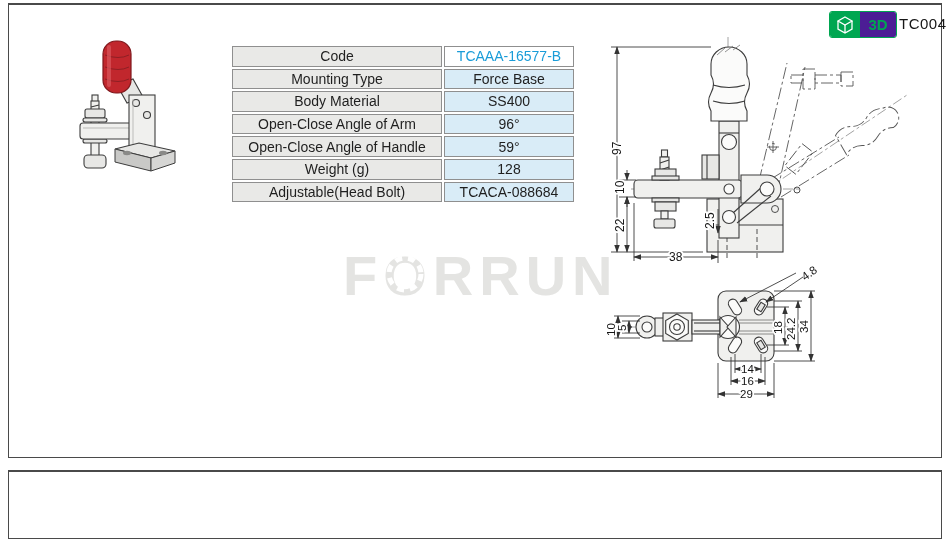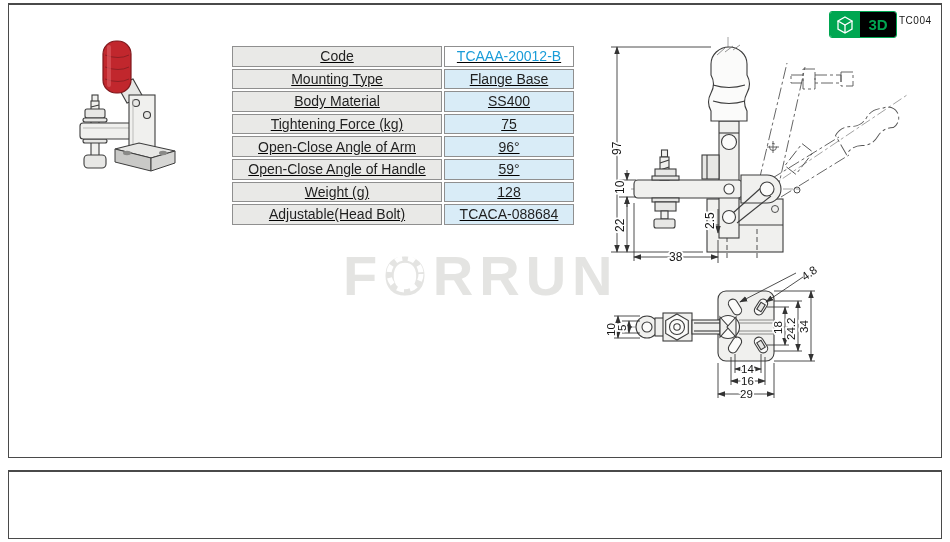--- a/index.html
+++ b/index.html
@@ -6,26 +6,26 @@
   .page{position:relative;width:950px;height:542px;background:#fff;
         font-family:"Liberation Sans",sans-serif;overflow:hidden;}
   .main-box{position:absolute;left:8px;top:3px;width:932px;height:452px;
         border:1px solid #4a4a4a;border-top-width:2px;background:#fff;}
   .bottom-box{position:absolute;left:8px;top:470px;width:932px;height:66px;
         border:1px solid #4a4a4a;border-top-width:2px;background:#fff;}
   
   .badge3d{position:absolute;left:820px;top:6px;display:flex;align-items:stretch;
         border:1px solid #00a651;border-radius:3px;overflow:hidden;height:25px;cursor:pointer;}
   .badge3d .cube{width:30px;background:#00a651;display:flex;align-items:center;justify-content:center;}
-  .badge3d .lbl{width:36px;background:#000000;color:#00a651;font-weight:bold;font-size:15px;
+  .badge3d .lbl{width:36px;background:#4c1d95;color:#00a651;font-weight:bold;font-size:15px;
         display:flex;align-items:center;justify-content:center;}
-  .page-code{position:absolute;left:890px;top:10px;font-size:10px;color:#161616;letter-spacing:.5px;}
+  .page-code{position:absolute;left:890px;top:10px;font-size:15px;color:#161616;letter-spacing:.5px;}
   
   table.spec{position:absolute;left:221px;top:39px;border-collapse:separate;border-spacing:2.5px;
-        table-layout:fixed;width:336px;text-decoration:underline;}
+        table-layout:fixed;width:336px;}
   table.spec td{border:1px solid #8f8f8f;height:18.6px;text-align:center;vertical-align:middle;
         font-size:14px;color:#1f1f1f;padding:0 4px;white-space:nowrap;overflow:hidden;}
   td.lab{width:200px;background:#e9e9e7;}
   td.val{width:120px;background:#d9ecf7;}
   td.val.code-val{background:#ffffff;color:#1a9cd8;}
   
   .wm{position:absolute;left:330px;top:238px;z-index:0;}
   
   .svg-abs{position:absolute;z-index:1;}
   .dimt{font:12px "Liberation Sans",sans-serif;fill:#141414;stroke:#fff;stroke-width:3.5px;paint-order:stroke;}
@@ -96,33 +96,29 @@
         <rect x="28" y="2" width="28" height="52" rx="13" fill="#c1272d" stroke="#7e181d" stroke-width="1.2"></rect>
         <path d="M30,16 q14,5 24,0 M30,28 q14,5 24,0 M30,40 q14,5 24,0" stroke="#8e1f24" fill="none"></path>
         <rect x="32" y="6" width="4" height="42" rx="2" fill="#d9575c" opacity="0.7"></rect>
       </g>
     </svg>
 
     <table class="spec">
       <tbody>
       <tr>
             <td class="lab">Code</td>
-            <td class="val code-val">TCAAA-20012-B</td>
+            <td class="val code-val">TCAAA-16577-B</td>
           </tr>
       <tr>
             <td class="lab">Mounting Type</td>
-            <td class="val">Flange Base</td>
+            <td class="val">Force Base</td>
           </tr>
       <tr>
             <td class="lab">Body Material</td>
             <td class="val">SS400</td>
-          </tr>
-      <tr>
-            <td class="lab">Tightening Force (kg)</td>
-            <td class="val">75</td>
           </tr>
       <tr>
             <td class="lab">Open-Close Angle of Arm</td>
             <td class="val">96°</td>
           </tr>
       <tr>
             <td class="lab">Open-Close Angle of Handle</td>
             <td class="val">59°</td>
           </tr>
       <tr>

